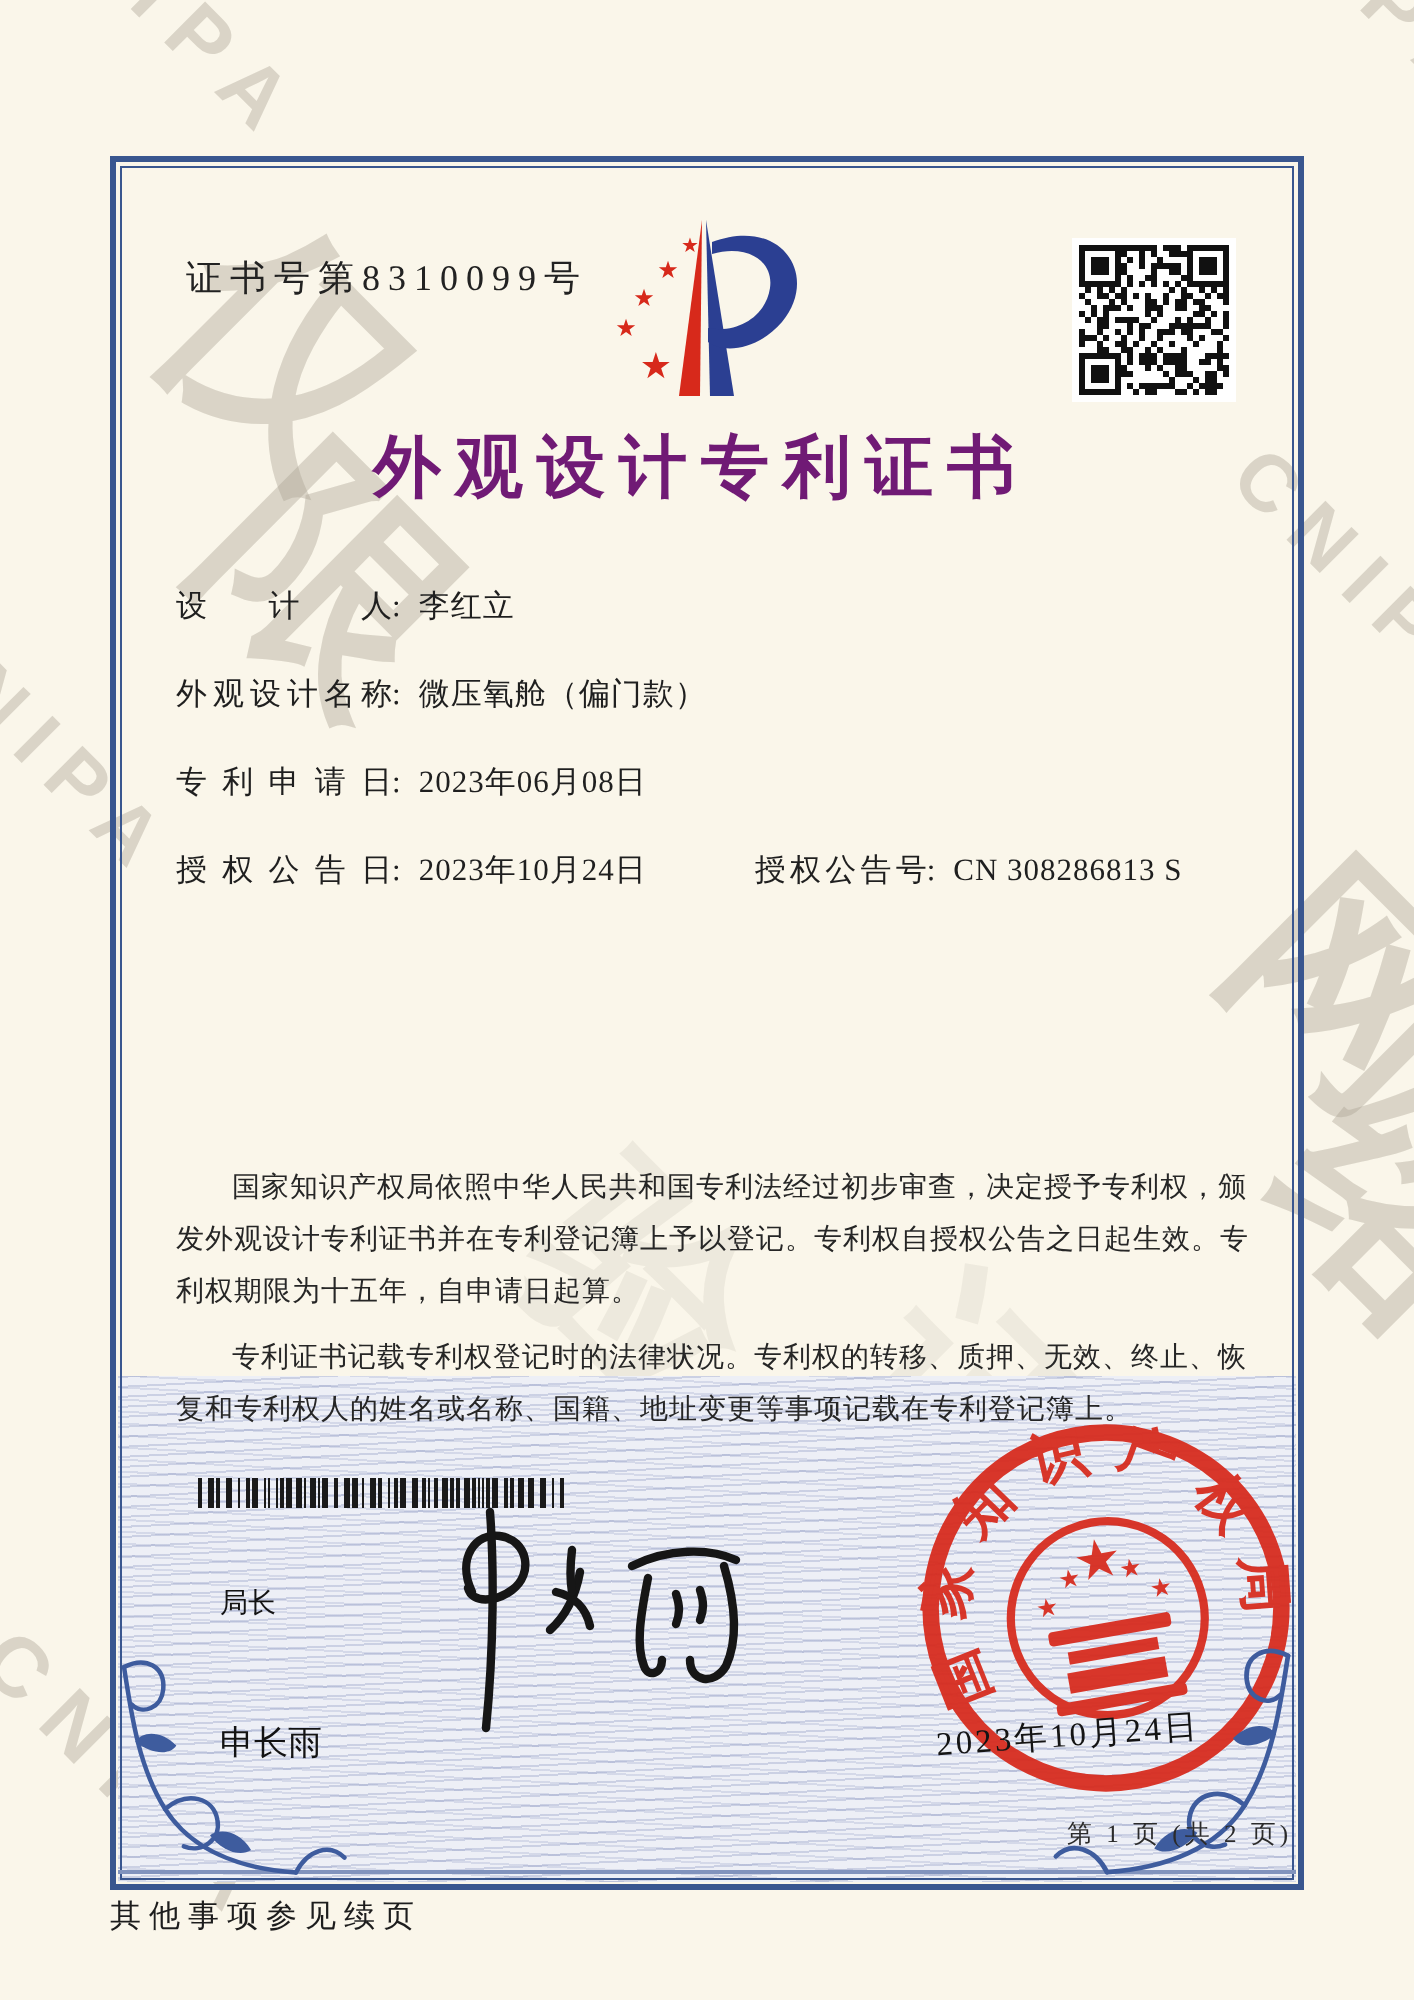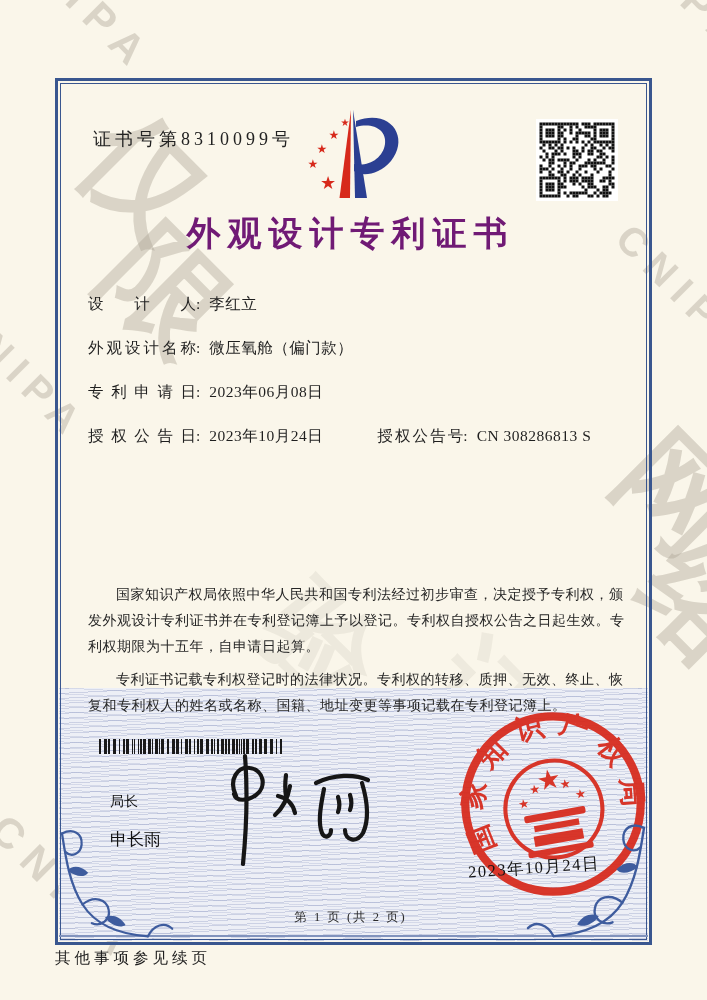--- a/index.html
+++ b/index.html
@@ -27,27 +27,27 @@
   .frow{height:25px;line-height:25px;margin-bottom:19px;white-space:nowrap;}
   .flabel{display:inline-block;width:108px;text-align:justify;text-align-last:justify;vertical-align:top;}
   .flabel2{display:inline-block;width:86px;text-align:justify;text-align-last:justify;vertical-align:top;margin-left:54px;}
   .fcolon{margin-right:9px;}
   .fvalue{letter-spacing:.5px;}
   .paras{position:absolute;left:88px;top:582px;width:538px;font-size:14px;line-height:26px;color:#262626;}
   .paras p{margin:0 0 7px 0;text-indent:2em;letter-spacing:.5px;}
   .barcode{position:absolute;left:99px;top:739px;width:186px;height:15px;}
   .sig-title{position:absolute;left:110px;top:793px;font-size:14px;color:#131313;
              font-family:"Liberation Sans","DejaVu Sans",sans-serif;}
-  .sig-name{position:absolute;left:110px;top:828px;font-size:17px;color:#131313;
+  .sig-name{position:absolute;left:110px;top:860px;font-size:17px;color:#131313;
             font-family:"Liberation Sans","DejaVu Sans",sans-serif;}
   .sig-hand{position:absolute;left:198px;top:752px;}
   .seal{position:absolute;left:449px;top:706px;}
   .seal-date{position:absolute;left:468px;top:857px;font-size:16.5px;letter-spacing:1.5px;color:#141414;
              transform:rotate(-4deg);}
-  .page-num{position:absolute;left:55px;top:909px;width:591px;text-align:center;font-size:12.5px;
+  .page-num{position:absolute;left:55px;top:909px;width:591px;text-align:right;font-size:12.5px;
             letter-spacing:2px;color:#2b2b2b;}
   .continuation{position:absolute;left:55px;top:948px;width:591px;text-align:left;font-size:15.5px;
                 letter-spacing:4px;color:#1d1d1d;}
   .flourish{position:absolute;}
 </style>
 </head>
 <body>
 
 <div class="page">
 

